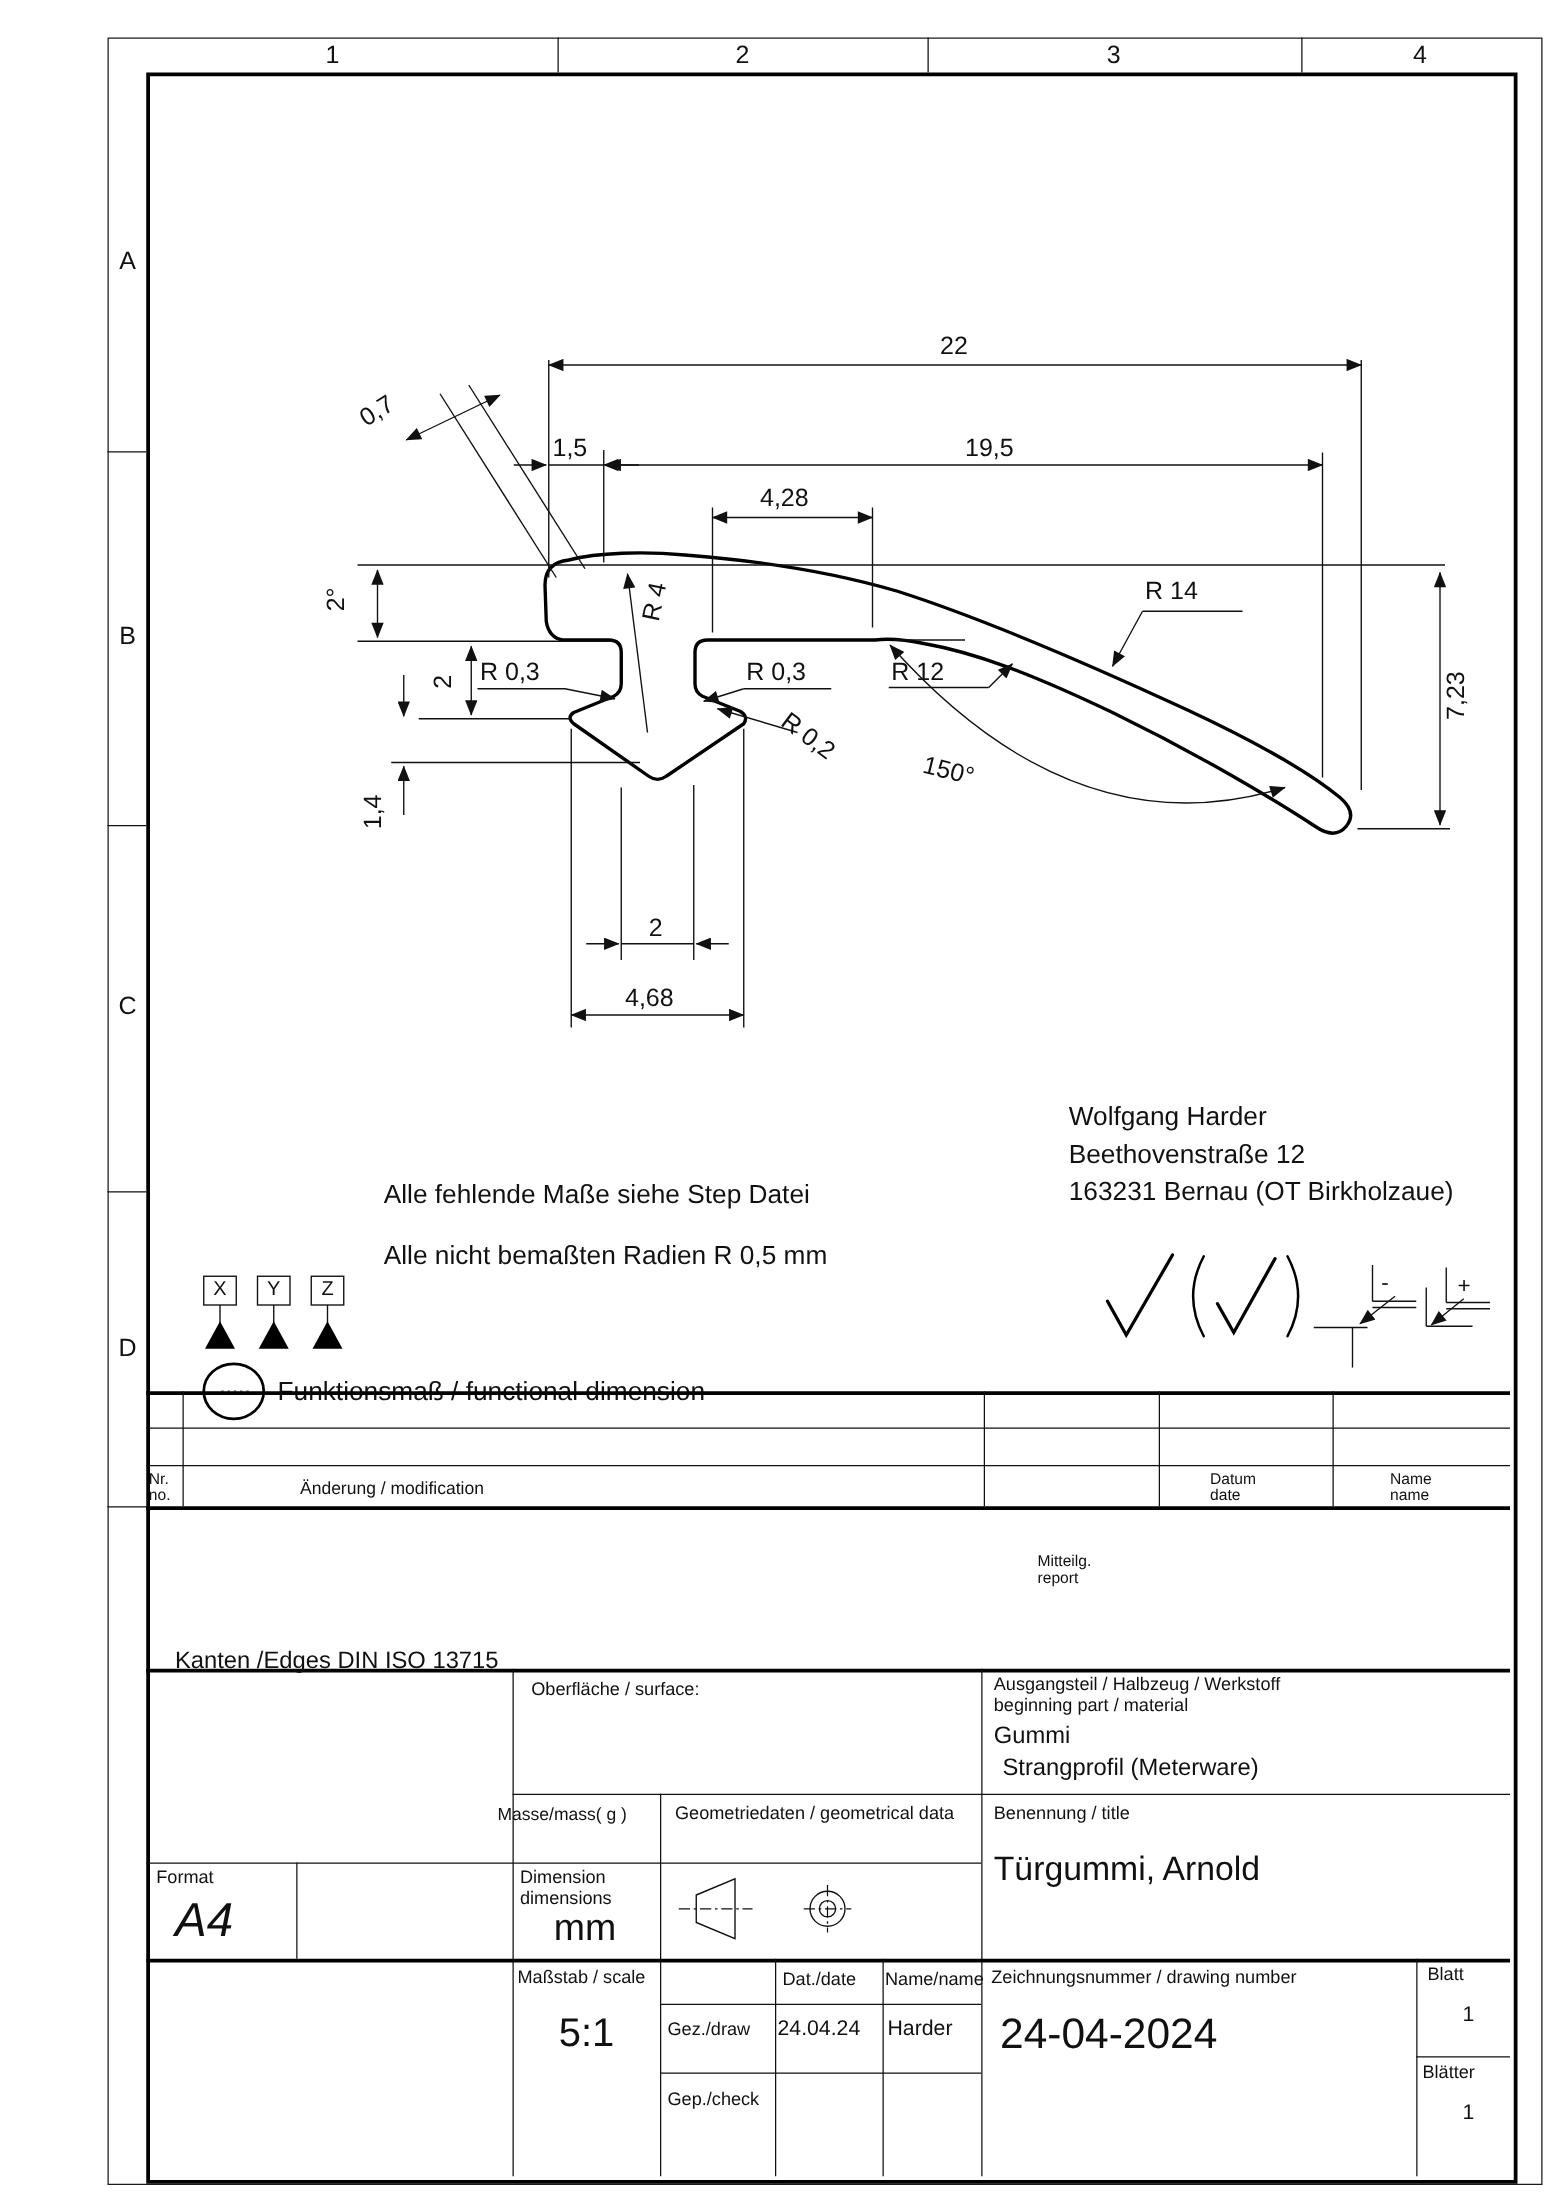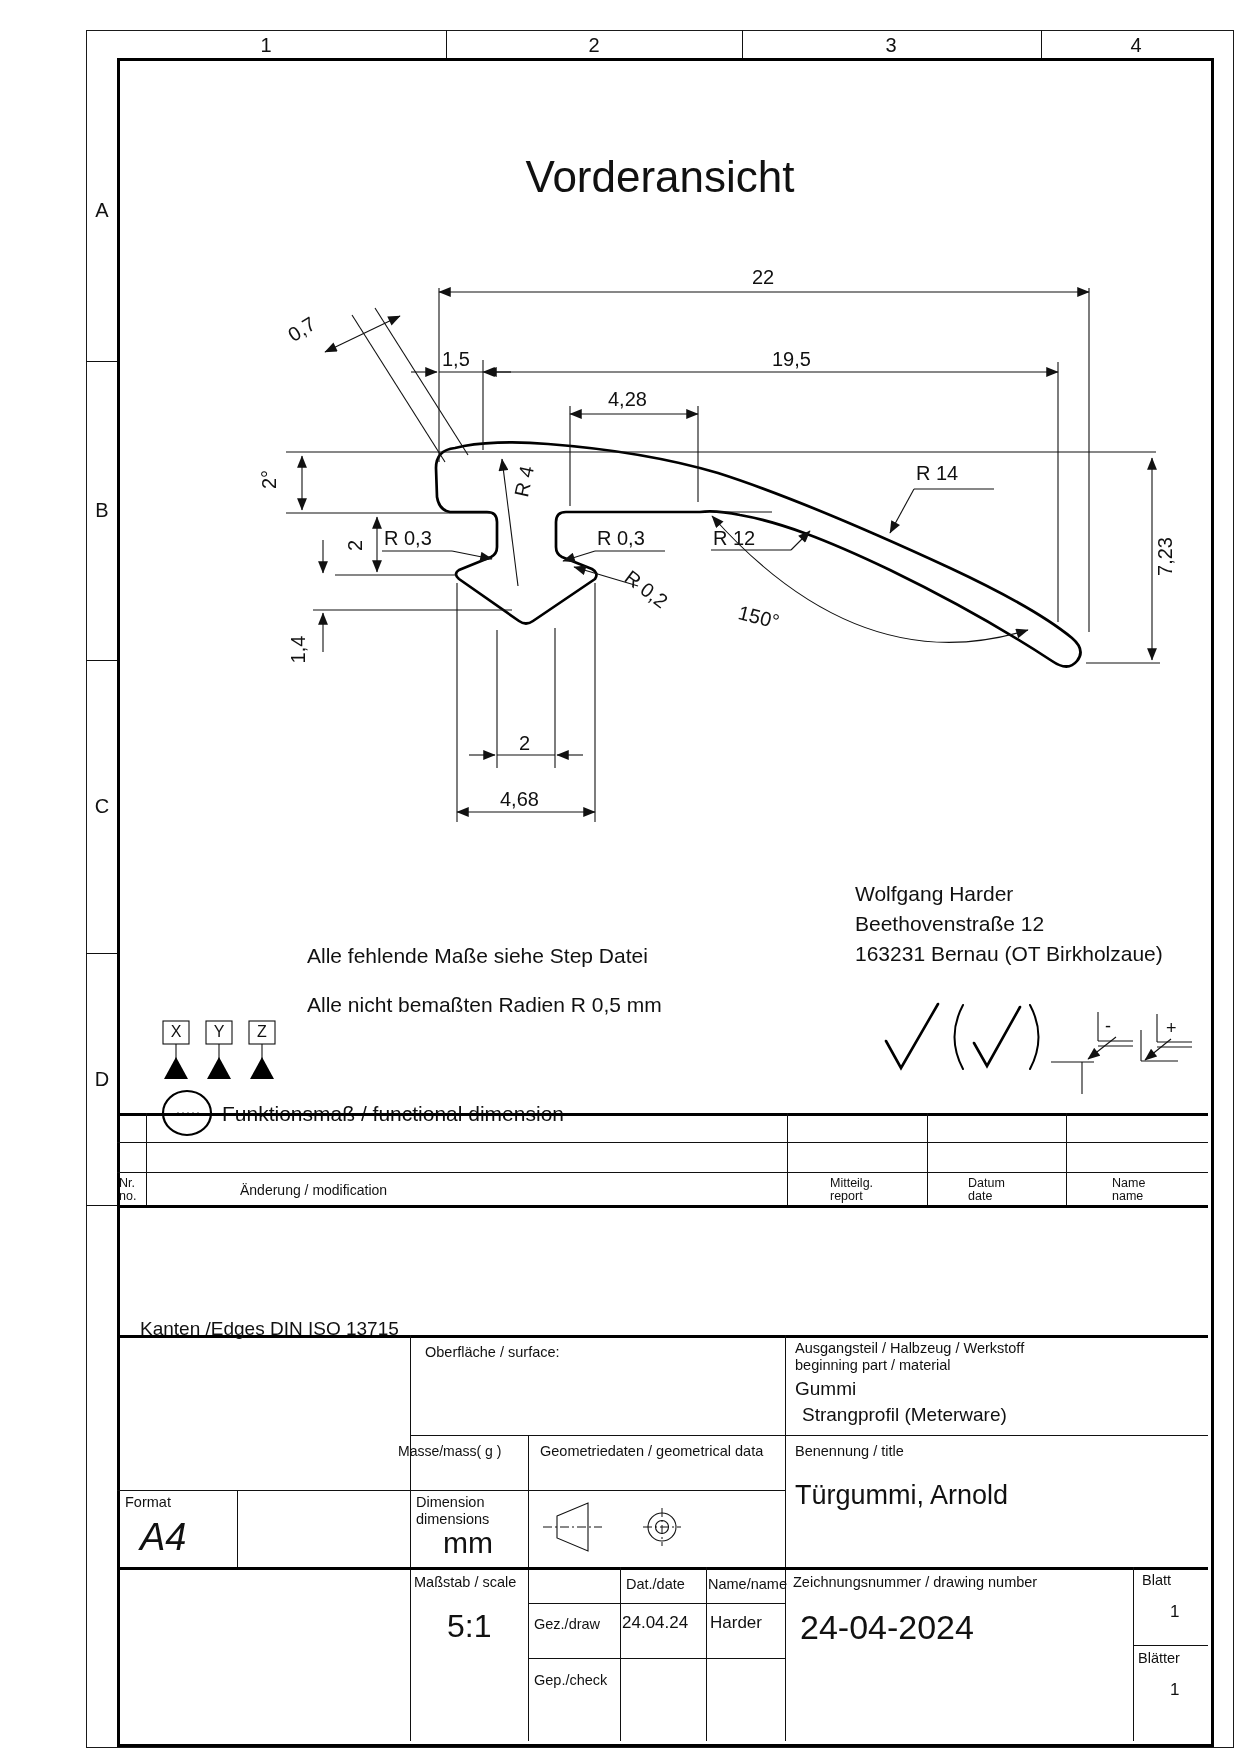--- a/index.html
+++ b/index.html
@@ -54,21 +54,20 @@
 
   <div class="t f20 c" style="left:266px;top:45px;">1</div>
   <div class="t f20 c" style="left:594px;top:45px;">2</div>
   <div class="t f20 c" style="left:891px;top:45px;">3</div>
   <div class="t f20 c" style="left:1136px;top:45px;">4</div>
   <div class="t f20 c" style="left:102px;top:210px;">A</div>
   <div class="t f20 c" style="left:102px;top:510px;">B</div>
   <div class="t f20 c" style="left:102px;top:806px;">C</div>
   <div class="t f20 c" style="left:102px;top:1079px;">D</div>
 
-  <div class="t f44" style="left:400px;top:152px;width:520px;text-align:center;">Vorderansicht</div>
 
   <svg width="1240" height="1754" viewBox="0 0 1240 1754">
     <defs>
       <marker id="ar" viewBox="0 0 10 8" refX="9.5" refY="4" markerWidth="12" markerHeight="9" orient="auto-start-reverse">
         <path d="M0 0 L10 4 L0 8 z" fill="#111"></path>
       </marker>
     </defs>
 
     <g>
       <path class="prof" d="M 455 448
@@ -247,21 +246,21 @@
     <div class="hl" style="left:117px;top:1142px;width:1091px;"></div>
     <div class="hl" style="left:117px;top:1172px;width:1091px;"></div>
     <div class="hl thick" style="left:117px;top:1205px;width:1091px;height:2.5px;"></div>
     <div class="vl" style="left:146px;top:1113px;height:92px;"></div>
     <div class="vl" style="left:787px;top:1113px;height:92px;"></div>
     <div class="vl" style="left:927px;top:1113px;height:92px;"></div>
     <div class="vl" style="left:1066px;top:1113px;height:92px;"></div>
   </div>
   <div class="t f12" style="left:119px;top:1177px;"><span>Nr.</span><br><span>no.</span></div>
   <div class="t f14" style="left:240px;top:1182px;">Änderung / modification</div>
-  <div class="t f12" style="left:830px;top:1177px;"><span>Mitteilg.</span><br><span>report</span></div>
+  <div class="t f12" style="left:830px;top:1243px;"><span>Mitteilg.</span><br><span>report</span></div>
   <div class="t f12" style="left:968px;top:1177px;"><span>Datum</span><br><span>date</span></div>
   <div class="t f12" style="left:1112px;top:1177px;"><span>Name</span><br><span>name</span></div>
 
   <div>
     <div class="hl thick" style="left:117px;top:1335px;width:1091px;height:2.5px;"></div>
     <div class="vl" style="left:410px;top:1335px;height:406px;"></div>
     <div class="vl" style="left:785px;top:1335px;height:406px;"></div>
     <div class="hl" style="left:410px;top:1435px;width:798px;"></div>
     <div class="hl" style="left:117px;top:1490px;width:668px;"></div>
     <div class="vl" style="left:237px;top:1490px;height:77px;"></div>

